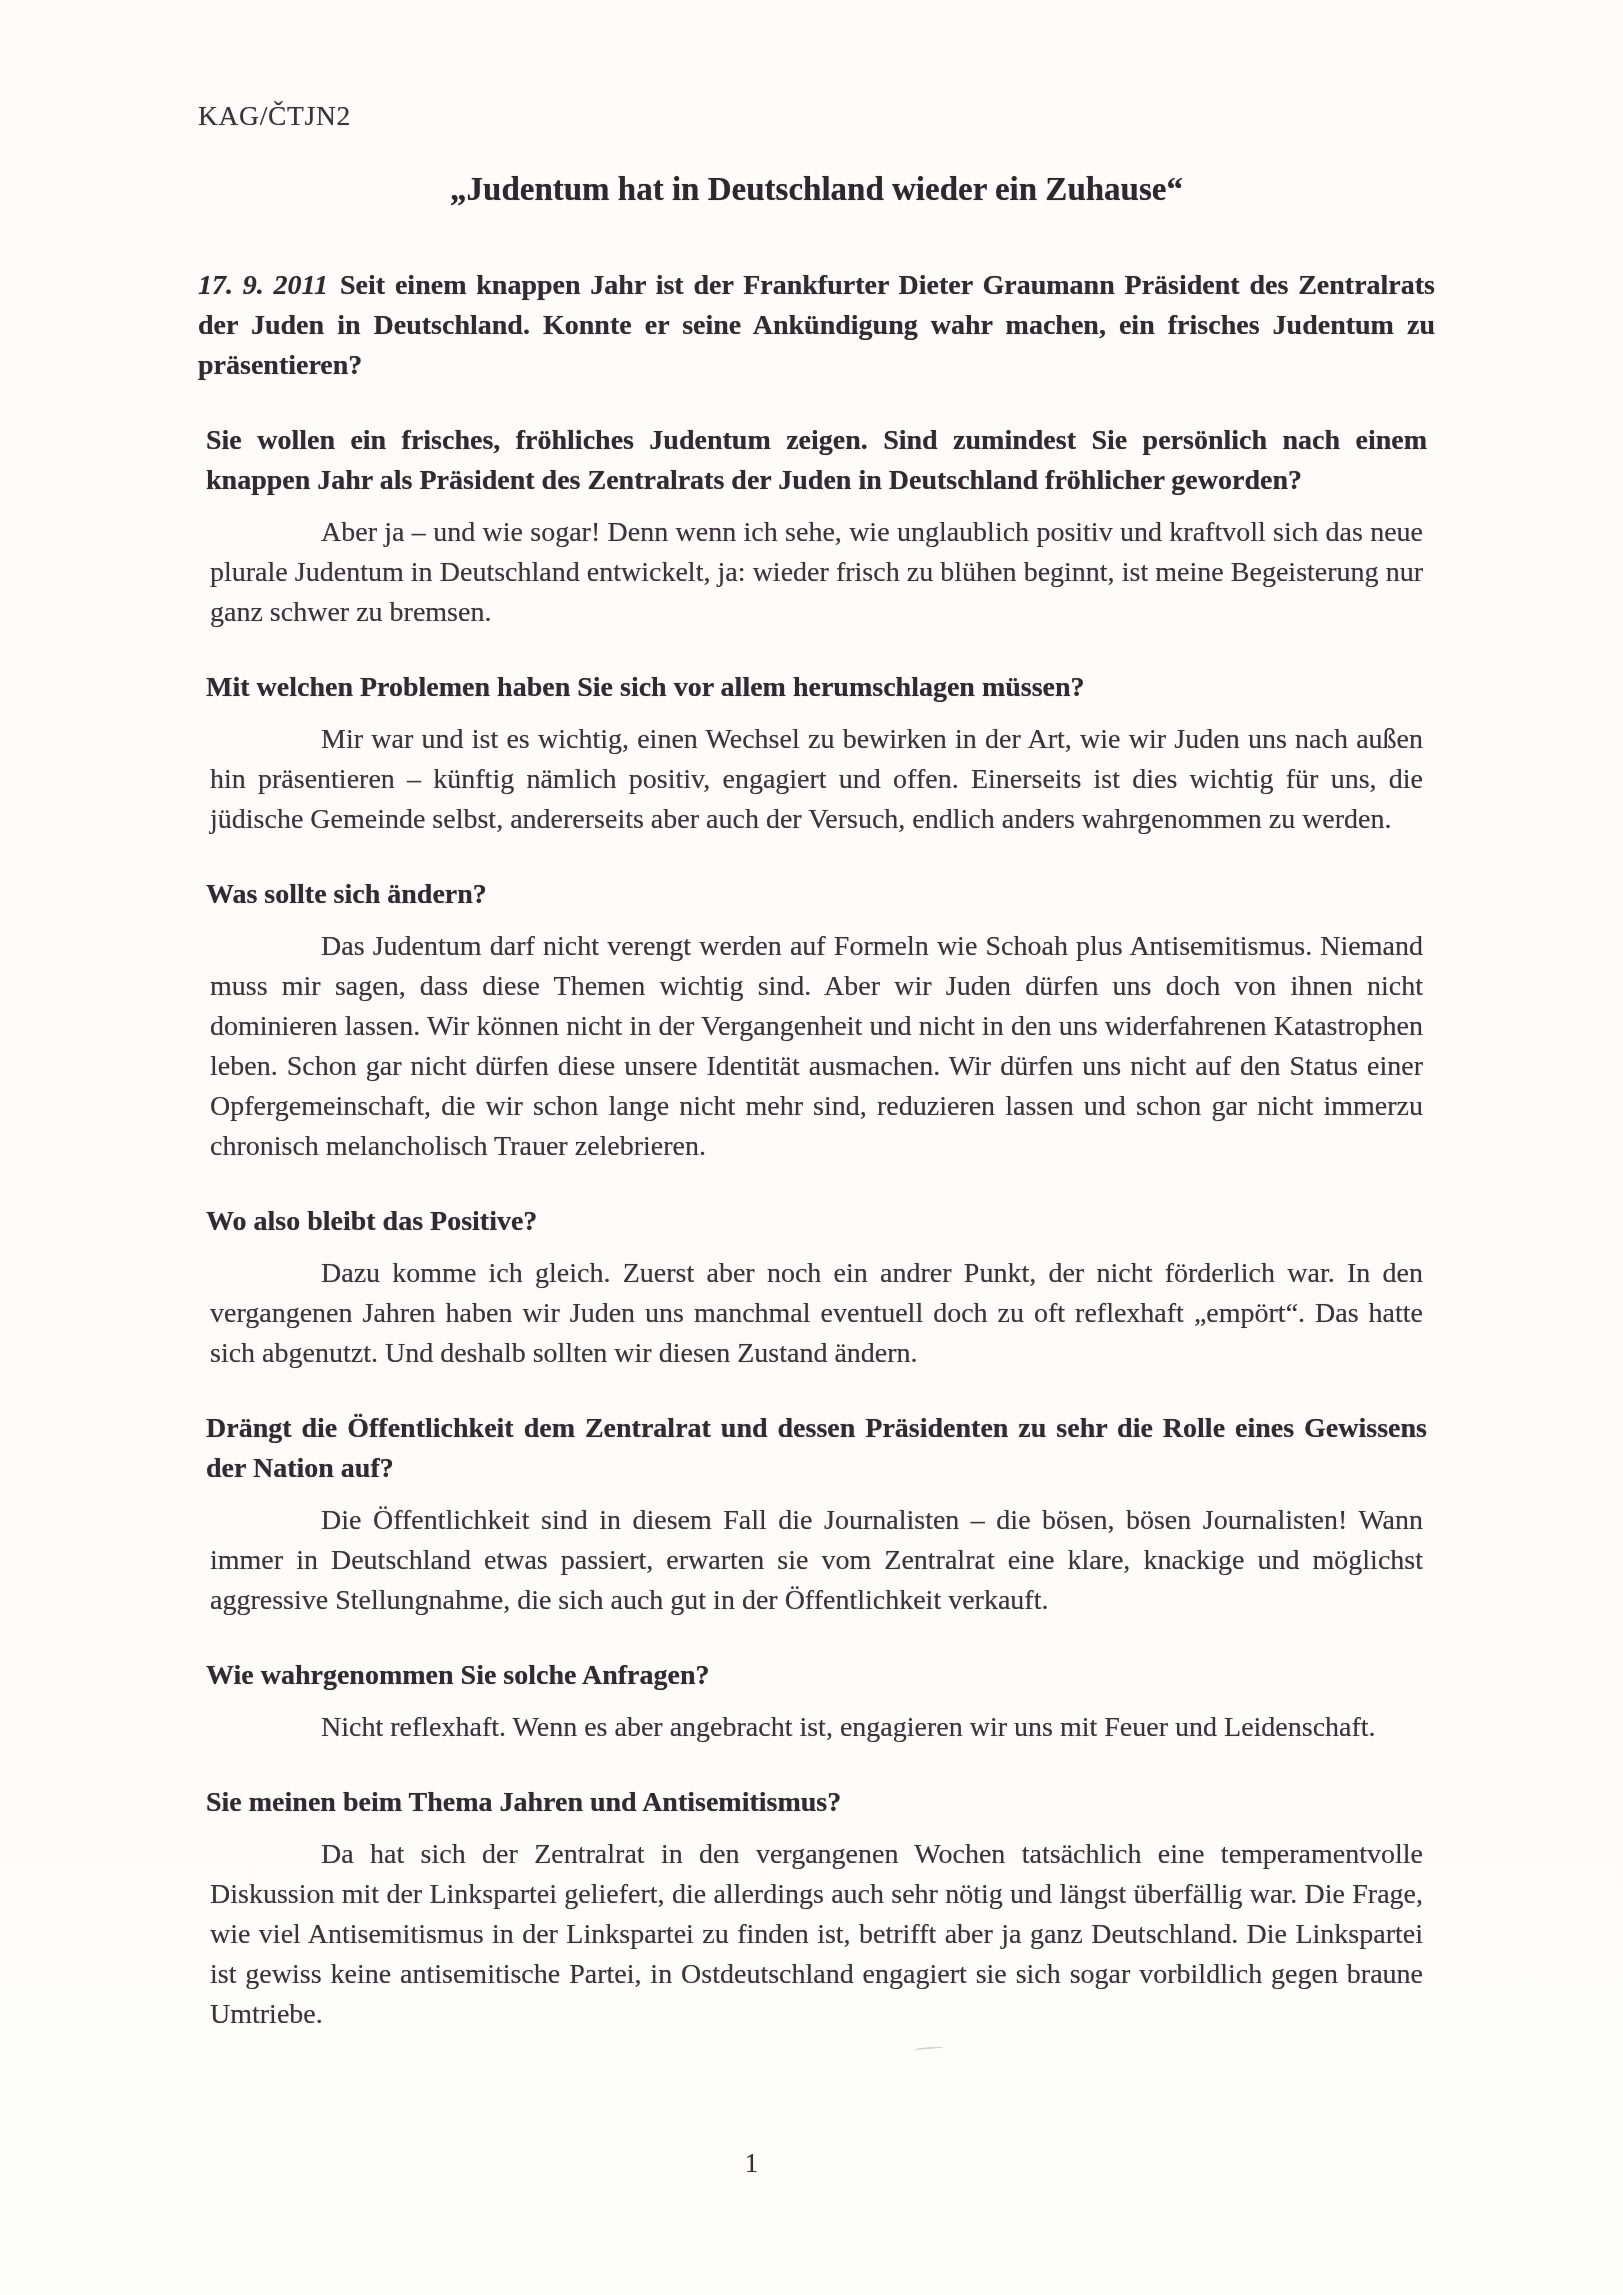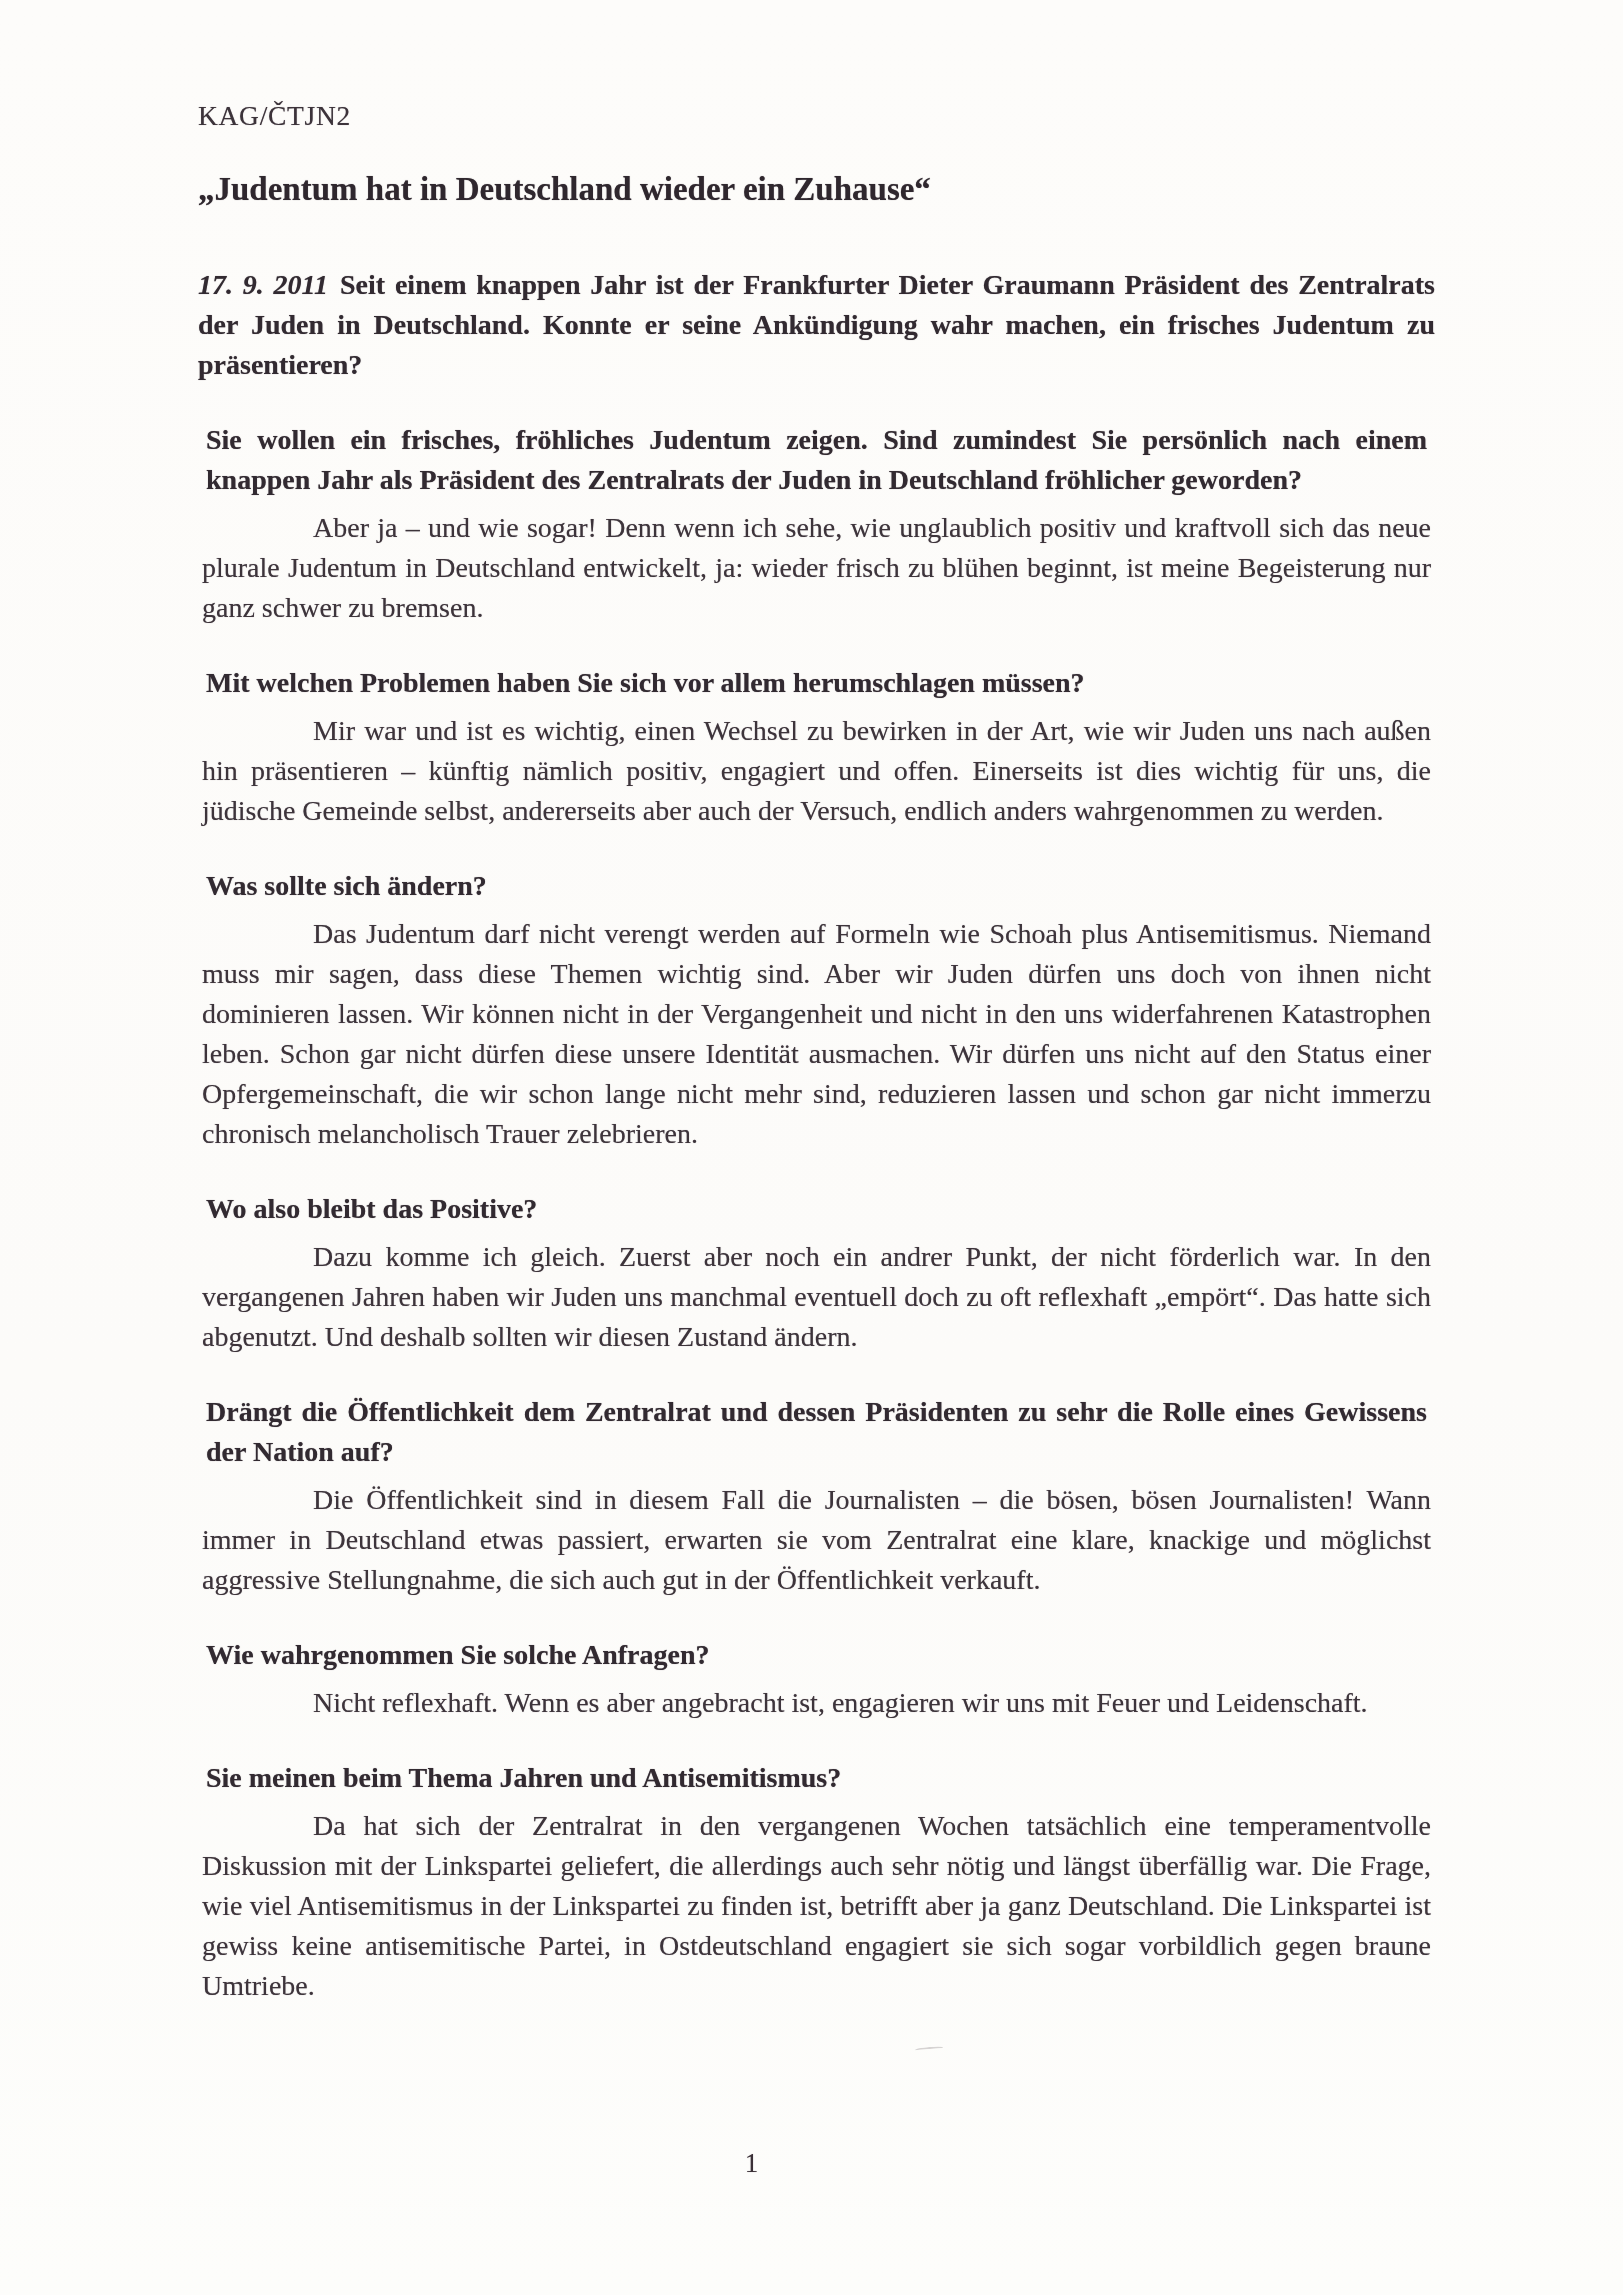--- a/index.html
+++ b/index.html
@@ -24,21 +24,21 @@
   }
   .header-code {
     font-size: 27.5px;
     line-height: 37px;
     letter-spacing: 0.7px;
     color: #3c333a;
     text-shadow: 0 0 0.8px rgba(60,48,58,0.55);
   }
   .doc-title {
     margin: 34px 0 0 0;
-    text-align: left;
+    text-align: center;
     font-weight: bold;
     font-size: 33px;
     line-height: 42px;
     color: #2f272e;
     text-shadow: 0 0 0.9px rgba(50,40,48,0.6);
   }
   .intro {
     margin: 55px 0 0 0;
     font-weight: bold;
     font-size: 28px;
@@ -57,21 +57,21 @@
   .question {
     margin: 8px;
     font-weight: bold;
     font-size: 28px;
     line-height: 40px;
     text-align: justify;
     color: #322a31;
     text-shadow: 0 0 0.9px rgba(50,40,48,0.55);
   }
   .answer {
-    margin: 4px;
+    margin: 12px;
     font-size: 28px;
     line-height: 40px;
     text-align: justify;
     text-indent: 111px;
     color: #3d343b;
     text-shadow: 0 0 0.8px rgba(62,50,60,0.5);
   }
   .page-number {
     position: absolute;
     top: 2148px;

